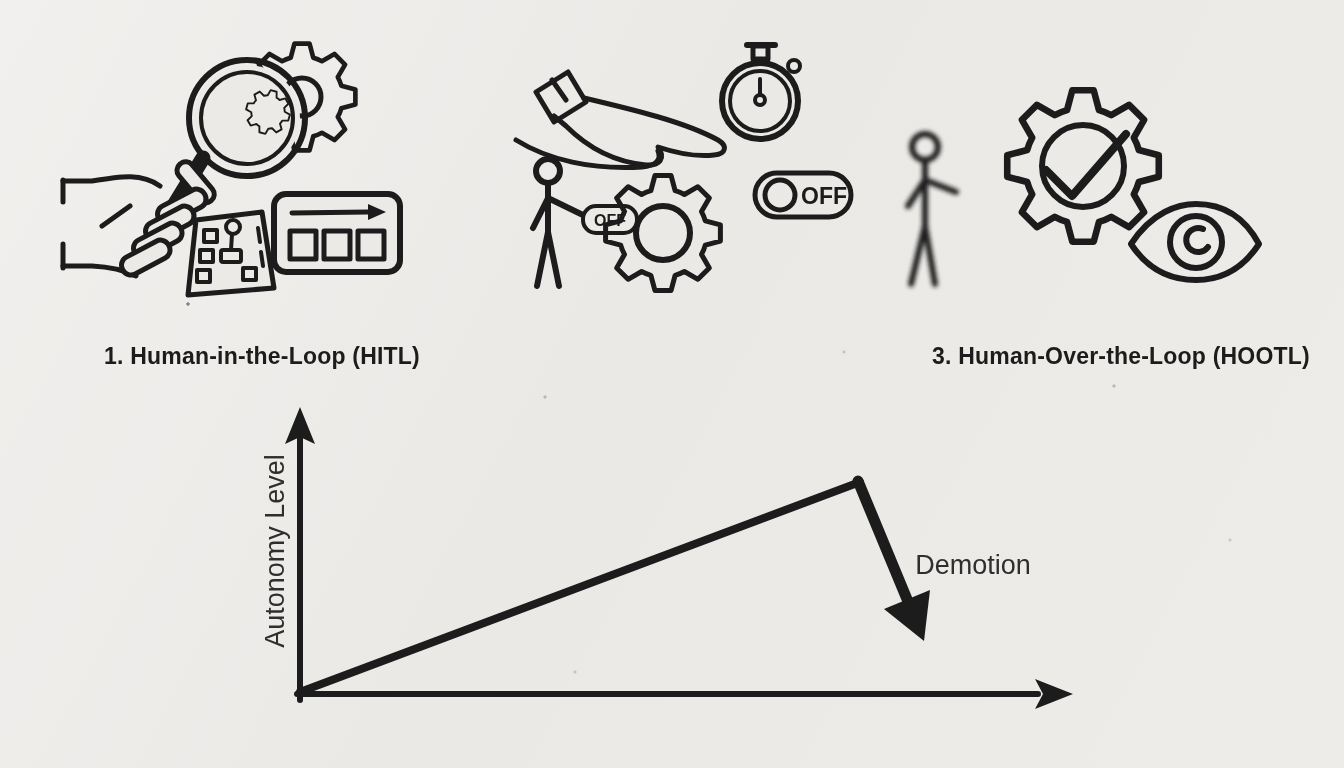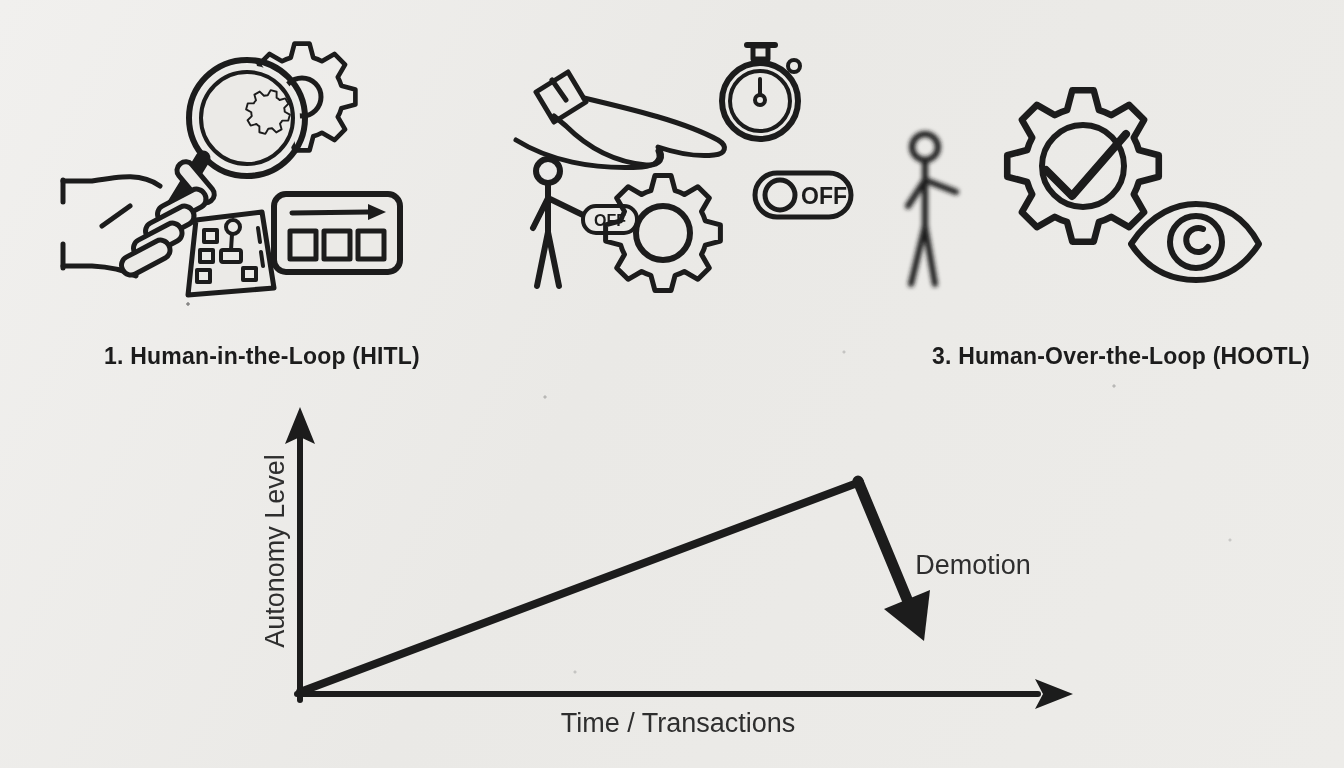--- a/index.html
+++ b/index.html
@@ -155,18 +155,17 @@
       <polygon points="924,641 884,609 930,590" fill="#1c1c1c" stroke="none"></polygon>
     </g>
   </svg>
 
   <div class="txt caption" style="left:60px;top:311px;width:404px;">1. Human-in-the-Loop (HITL)</div>
   <div class="txt caption" style="left:919px;top:311px;width:404px;">3. Human-Over-the-Loop (HOOTL)</div>
 
 
   <div class="txt axis-label ylab" style="left:167px;top:534px;width:220px;height:34px;">Autonomy Level</div>
 
-  <div class="txt axis-label" style="left:528px;top:708px;width:300px;">Time / Transactions</div>
 
 
 
   <div class="txt annot" style="left:873px;top:550px;width:200px;">Demotion</div>
 </div>
 
 </body></html>

